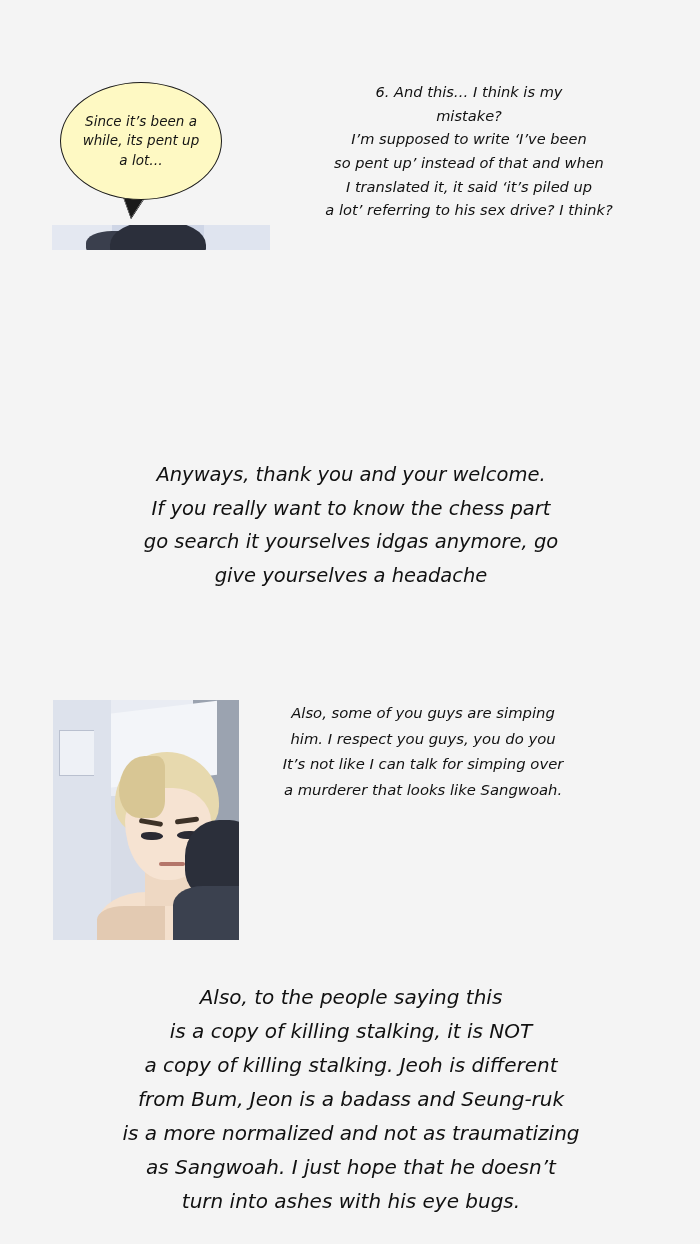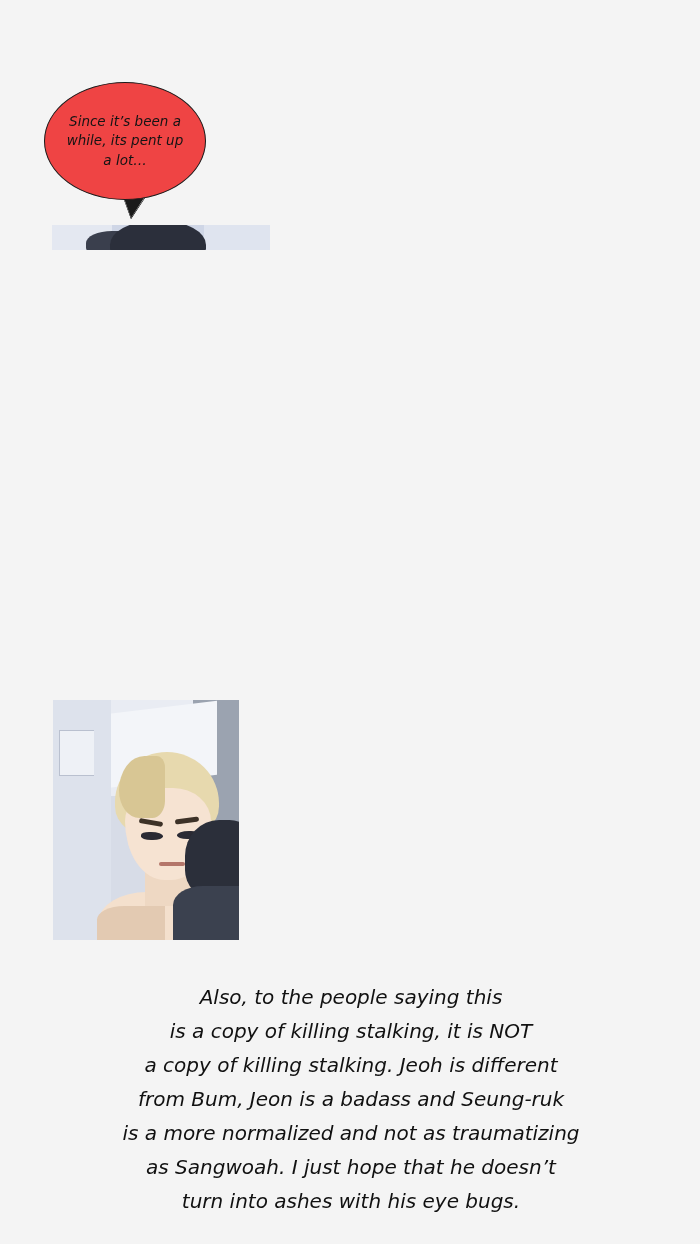--- a/index.html
+++ b/index.html
@@ -23,27 +23,27 @@
   
   .panel-one {
     position: absolute;
     left: 0;
     top: 60px;
     width: 700px;
     height: 190px;
   }
   .bubble {
     position: absolute;
-    left: 44px;
+    left: 60px;
     top: 22px;
     width: 162px;
     height: 118px;
     border: 1.6px solid #1a1a1a;
     border-radius: 50%;
-    background: #ef4444;
+    background: #fef9c3;
     display: flex;
     align-items: center;
     justify-content: center;
     box-sizing: border-box;
     z-index: 3;
   }
   .bubble-text {
     font-family: "DejaVu Sans", sans-serif;
     font-style: italic;
     font-size: 13.5px;
@@ -316,22 +316,32 @@
 a lot…</div>
     </div>
     <div class="strip">
       <div class="bg-left"></div>
       <div class="bg-right"></div>
       <div class="hair2"></div>
       <div class="hair"></div>
     </div>
   </div>
 
-
-
+  <div class="text-block note-6">6. And this… I think is my
+mistake?
+I’m supposed to write ‘I’ve been
+so pent up’ instead of that and when
+I translated it, it said ‘it’s piled up
+a lot’ referring to his sex drive? I think?</div>
+
+
+  <div class="text-block note-thanks">Anyways, thank you and your welcome.
+If you really want to know the chess part
+go search it yourselves idgas anymore, go
+give yourselves a headache</div>
 
   <div class="panel-two">
     <div class="p2-bg-top"></div>
     <div class="p2-grey"></div>
     <div class="p2-pillow"></div>
     <div class="p2-wall"></div>
     <div class="p2-wall-line"></div>
     <div class="p2-body"></div>
     <div class="p2-shade"></div>
     <div class="p2-neck"></div>
@@ -340,20 +350,24 @@
     <div class="p2-hair-shade"></div>
     <div class="p2-brow-l"></div>
     <div class="p2-brow-r"></div>
     <div class="p2-eye-l"></div>
     <div class="p2-eye-r"></div>
     <div class="p2-mouth"></div>
     <div class="p2-dark-head"></div>
     <div class="p2-dark-body"></div>
   </div>
 
+  <div class="text-block note-simping">Also, some of you guys are simping
+him. I respect you guys, you do you
+It’s not like I can talk for simping over
+a murderer that looks like Sangwoah.</div>
 
   <div class="text-block note-copy">Also, to the people saying this
 is a copy of killing stalking, it is NOT
 a copy of killing stalking. Jeoh is different
 from Bum, Jeon is a badass and Seung-ruk
 is a more normalized and not as traumatizing
 as Sangwoah. I just hope that he doesn’t
 turn into ashes with his eye bugs.</div>
 
 </div>

